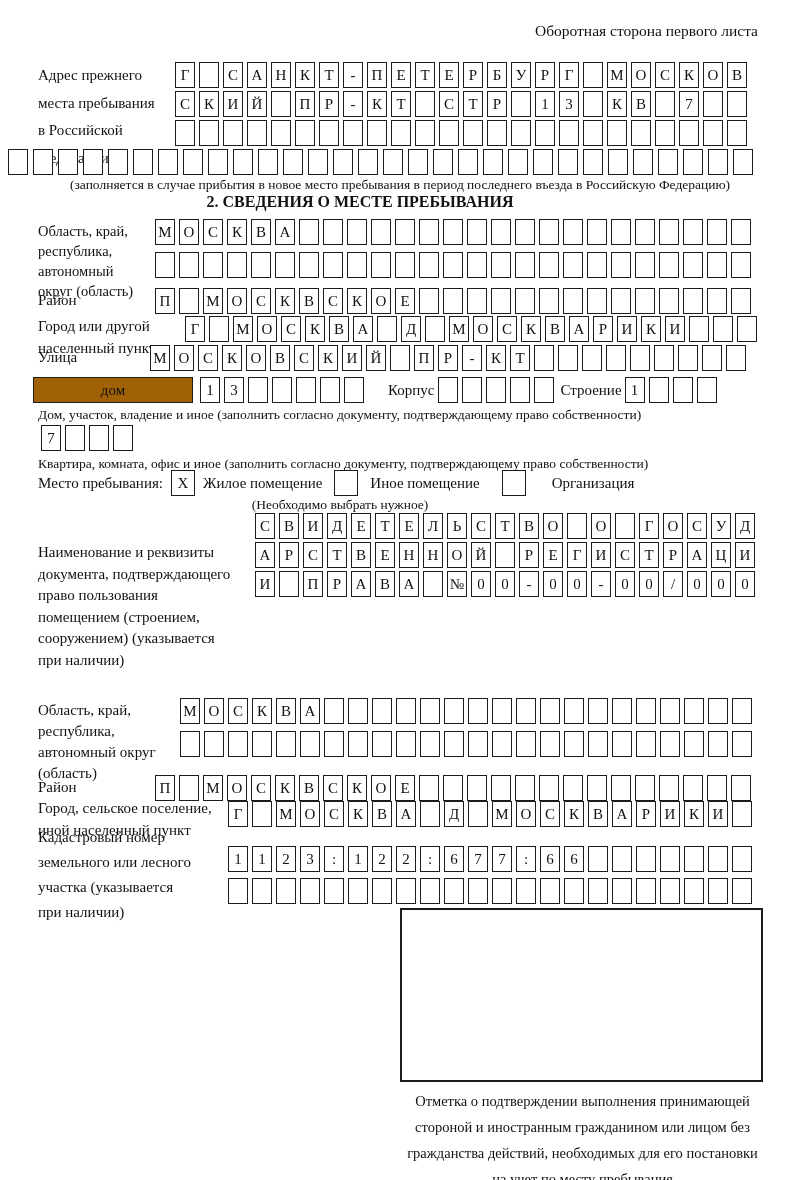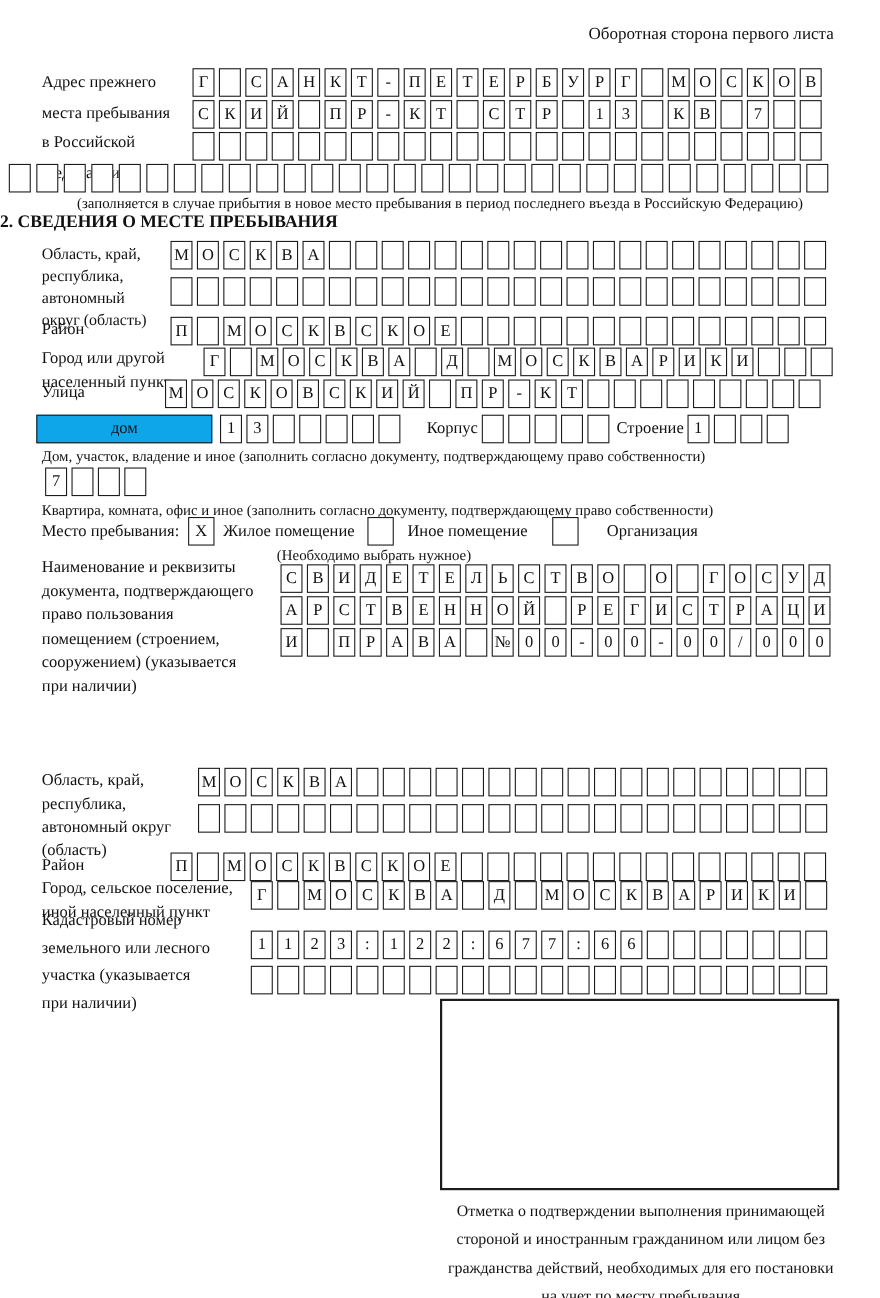--- a/index.html
+++ b/index.html
@@ -1,31 +1,31 @@
 <!DOCTYPE html>
 <html><head>
 <meta charset="utf-8">
 <style>
   html,body{margin:0;padding:0;background:#fff;}
   .page{position:relative;width:800px;height:1180px;background:#fff;overflow:hidden;
         font-family:"Liberation Serif","DejaVu Serif",serif;color:#111;}
   .abs{position:absolute;}
   .lbl{font-size:15px;white-space:pre-line;color:#111;}
   .title{font-size:15.5px;}
-  .h-bold{font-weight:bold;font-size:16px;text-align:left;width:720px;left:0;}
+  .h-bold{font-weight:bold;font-size:16px;text-align:center;width:720px;left:0;}
   .h-bold2{font-weight:bold;font-size:15.5px;text-align:center;width:800px;left:0;}
   .note{font-size:13.5px;text-align:center;width:800px;left:0;white-space:pre-line;}
   .note-left{font-size:13.5px;}
   .cells{display:flex;gap:4px;}
   .cells.g5{gap:5px;}
   .cell{box-sizing:border-box;width:20px;height:26px;border:1.5px solid #1c1c1c;
         display:inline-flex;align-items:center;justify-content:center;
         font-size:15px;line-height:1;background:#fff;flex:0 0 auto;}
   .widebox{box-sizing:border-box;border:1.5px solid #1c1c1c;height:26px;
-           display:flex;align-items:center;justify-content:center;font-size:15px;background:#0ea5e9;}
+           display:flex;align-items:center;justify-content:center;font-size:15px;background:#a16207;}
   .checkbox{box-sizing:border-box;width:24px;height:26px;border:1.5px solid #1c1c1c;
             display:inline-flex;align-items:center;justify-content:center;font-size:15px;background:#fff;}
   .mesto-row{display:flex;align-items:center;font-size:15px;}
   .stampbox{box-sizing:border-box;border:2px solid #1c1c1c;background:#fff;}
   .stampnote{font-size:14.5px;line-height:26px;text-align:center;white-space:pre-line;}
 </style>
 </head>
 <body>
 
 <div class="page">
@@ -339,21 +339,21 @@
     <span>Место пребывания:</span>
     <span class="checkbox" style="margin-left:8px;">X</span>
     <span style="margin-left:8px;text-align:right;">Жилое помещение</span>
     <span class="checkbox" style="margin-left:12px;"></span>
     <span style="margin-left:12px;">Иное помещение</span>
     <span class="checkbox" style="margin-left:22px;"></span>
     <span style="margin-left:26px;">Организация</span>
   </div>
   <div class="abs note" style="top:497px;width:680px;">(Необходимо выбрать нужное)</div>
 
-  <div class="abs lbl" style="left:38px;top:506px;line-height:21.5px;">Наименование и реквизиты
+  <div class="abs lbl" style="left:38px;top:542px;line-height:21.5px;">Наименование и реквизиты
 документа, подтверждающего
 право пользования
 помещением (строением,
 сооружением) (указывается
 при наличии)</div>
   <div class="abs cells" style="left:255px;top:513px;">
       <span class="cell">С</span>
       <span class="cell">В</span>
       <span class="cell">И</span>
       <span class="cell">Д</span>

